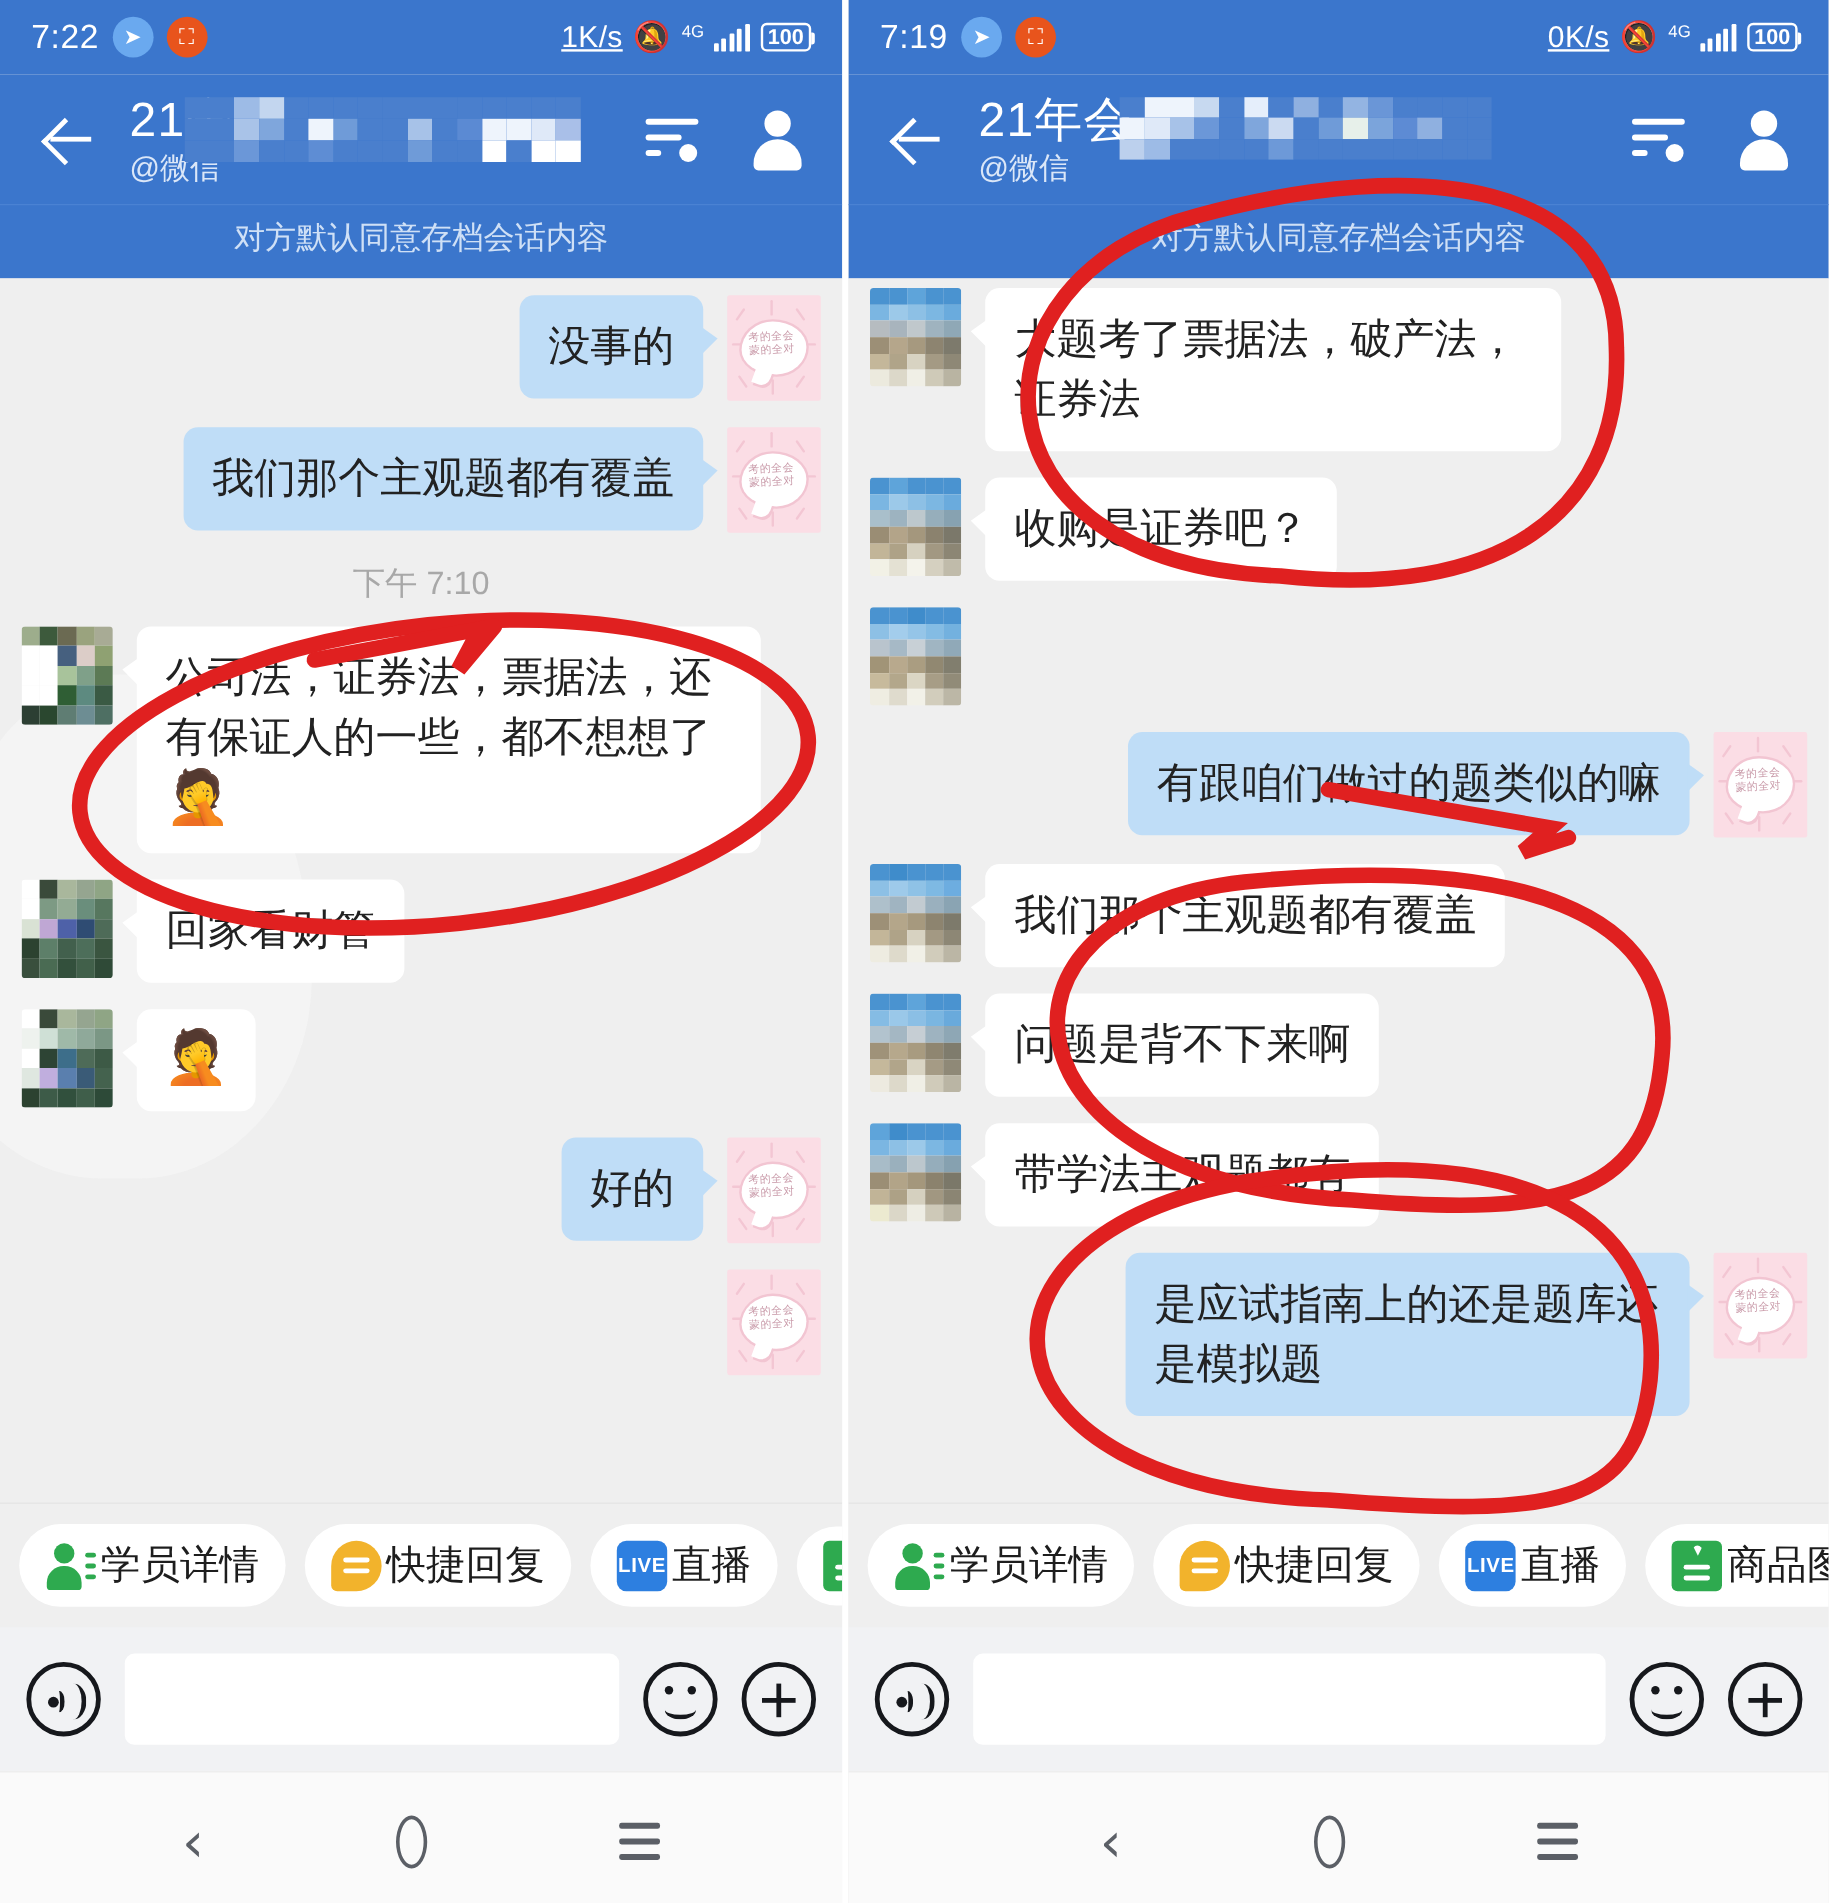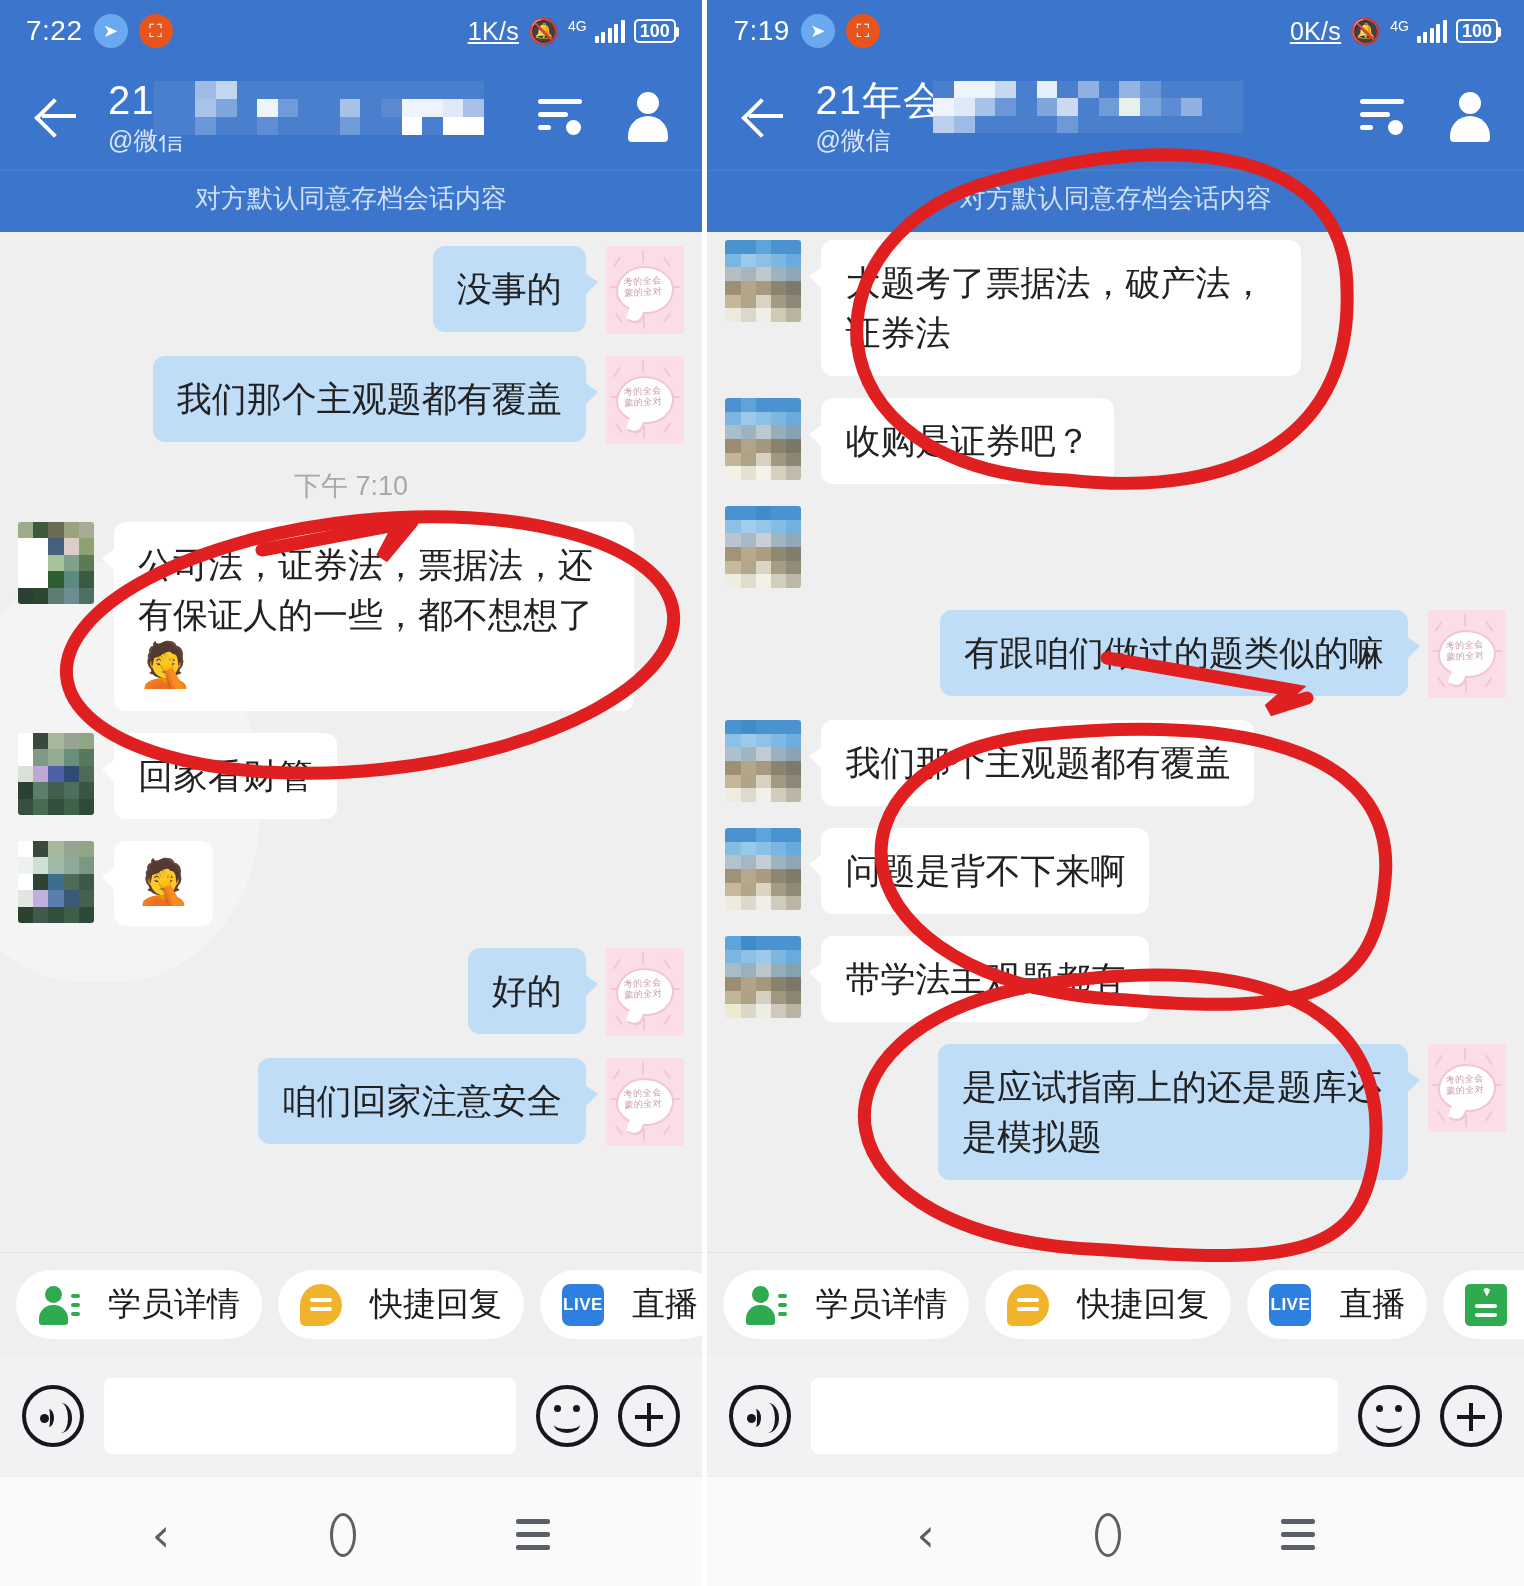--- a/index.html
+++ b/index.html
@@ -152,21 +152,21 @@
   }
   .bubble .emj { font-size: 44px; line-height: 50px; }
   .bubble.sticker-only { padding: 16px 22px; }
 
   
   .quickbar {
     height: 104px; background: #efefef; border-top: 1px solid #e0e0e0;
     display: flex; align-items: center; gap: 16px; padding: 0 16px; overflow: hidden;
   }
   .qbtn {
-    display: flex; align-items: center; gap: 28px; background: #fff;
+    display: flex; align-items: center; gap: 4px; background: #fff;
     border-radius: 40px; padding: 12px 22px; flex: 0 0 auto; cursor: pointer;
     font-size: 33px; color: #1d1d1d; white-space: nowrap;
   }
   .qico { width: 42px; height: 42px; flex:0 0 auto; position: relative; }
   .qico.person::before{content:"";position:absolute;left:7px;top:2px;width:17px;height:17px;border-radius:50%;background:#2eaa4f;}
   .qico.person::after{content:"";position:absolute;left:1px;top:21px;width:29px;height:20px;border-radius:14px 14px 3px 3px;background:#2eaa4f;}
   .qico.person i{position:absolute;right:0;top:10px;width:9px;height:4px;background:#2eaa4f;border-radius:2px;box-shadow:0 9px 0 #2eaa4f,0 18px 0 #2eaa4f;}
   .qico.bubble-y{background:#f2b32c;border-radius:50% 50% 50% 12%;}
   .qico.bubble-y i{position:absolute;left:10px;top:14px;width:22px;height:4px;background:#fff;border-radius:2px;box-shadow:0 9px 0 #fff;}
   .qico.live{background:#2d7fe0;border-radius:8px;display:flex;align-items:center;justify-content:center;}
@@ -456,21 +456,20 @@
             <span class="ray r5"></span>
               <span class="ray r6"></span>
               <span class="ray r7"></span>
               <span class="ray r8"></span>
             <div class="blob"></div>
             <div class="hw">考的全会<br>蒙的全对</div>
           </div>
         </div>
 
         <div class="row out">
-          <div class="bubble out">咱们回家注意安全</div>
           <div class="avatar-sticker">
             <span class="ray r1"></span>
               <span class="ray r2"></span>
               <span class="ray r3"></span>
               <span class="ray r4"></span>
             <span class="ray r5"></span>
               <span class="ray r6"></span>
               <span class="ray r7"></span>
               <span class="ray r8"></span>
             <div class="blob"></div>

